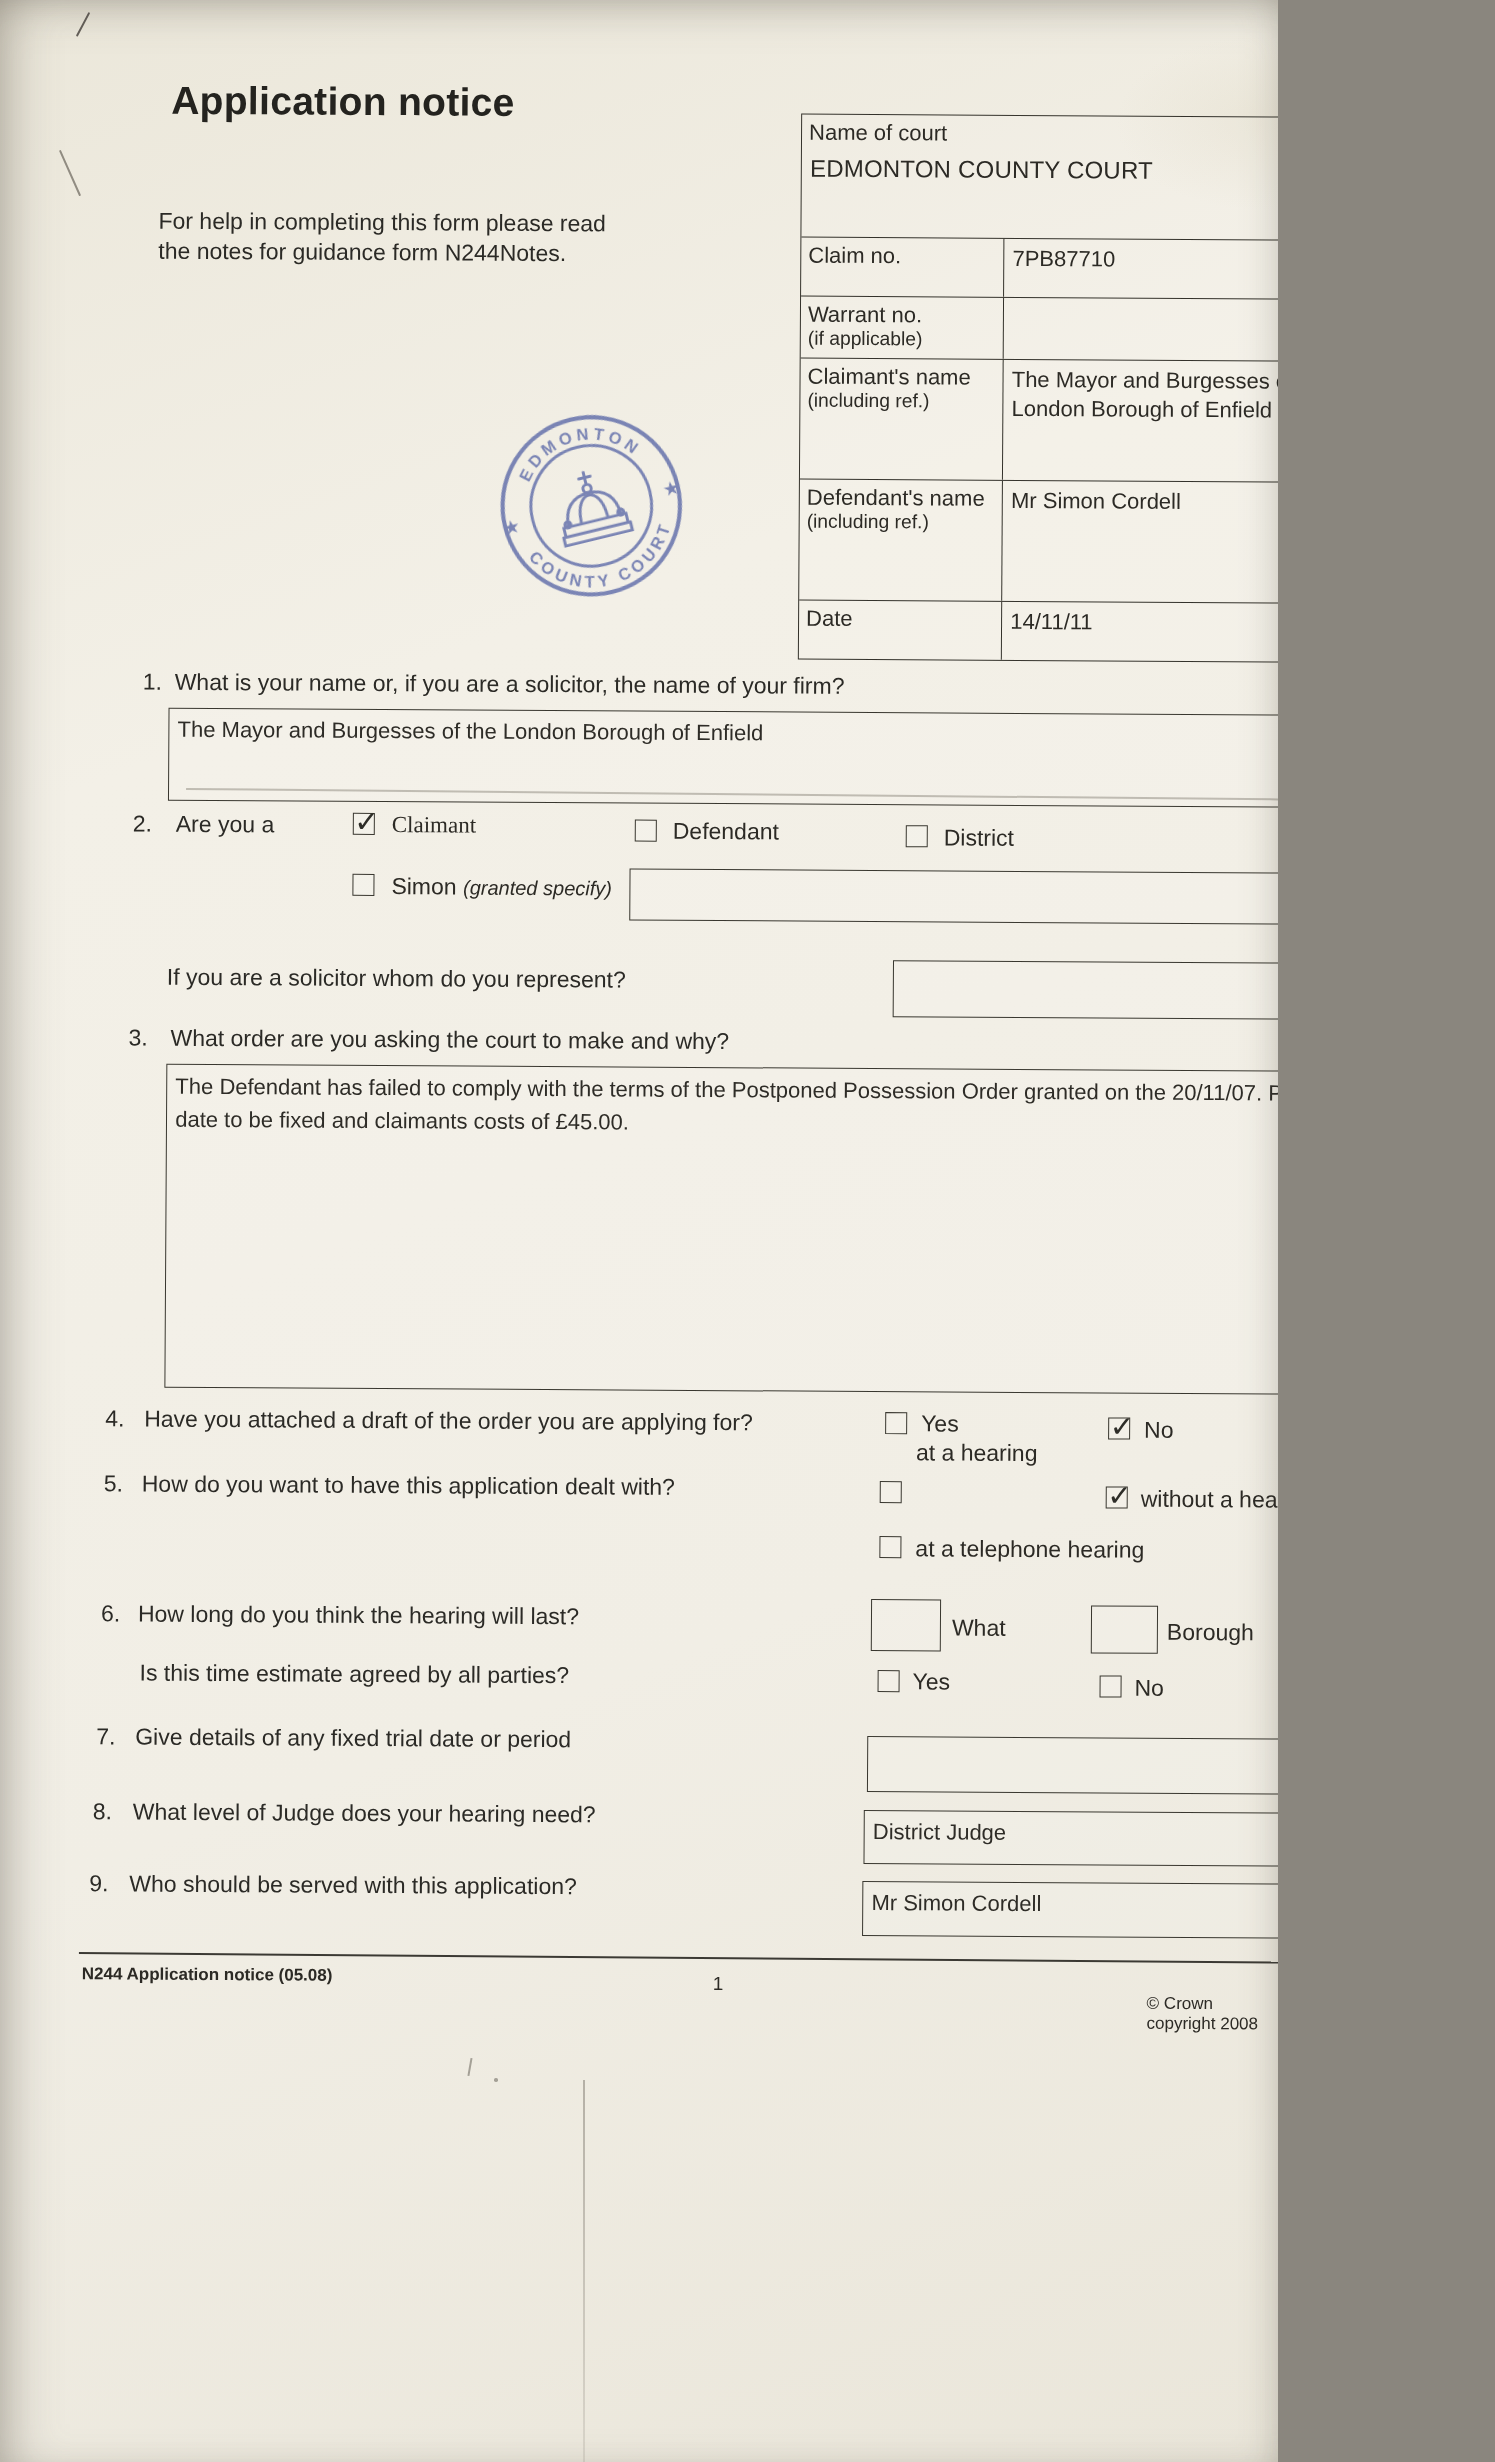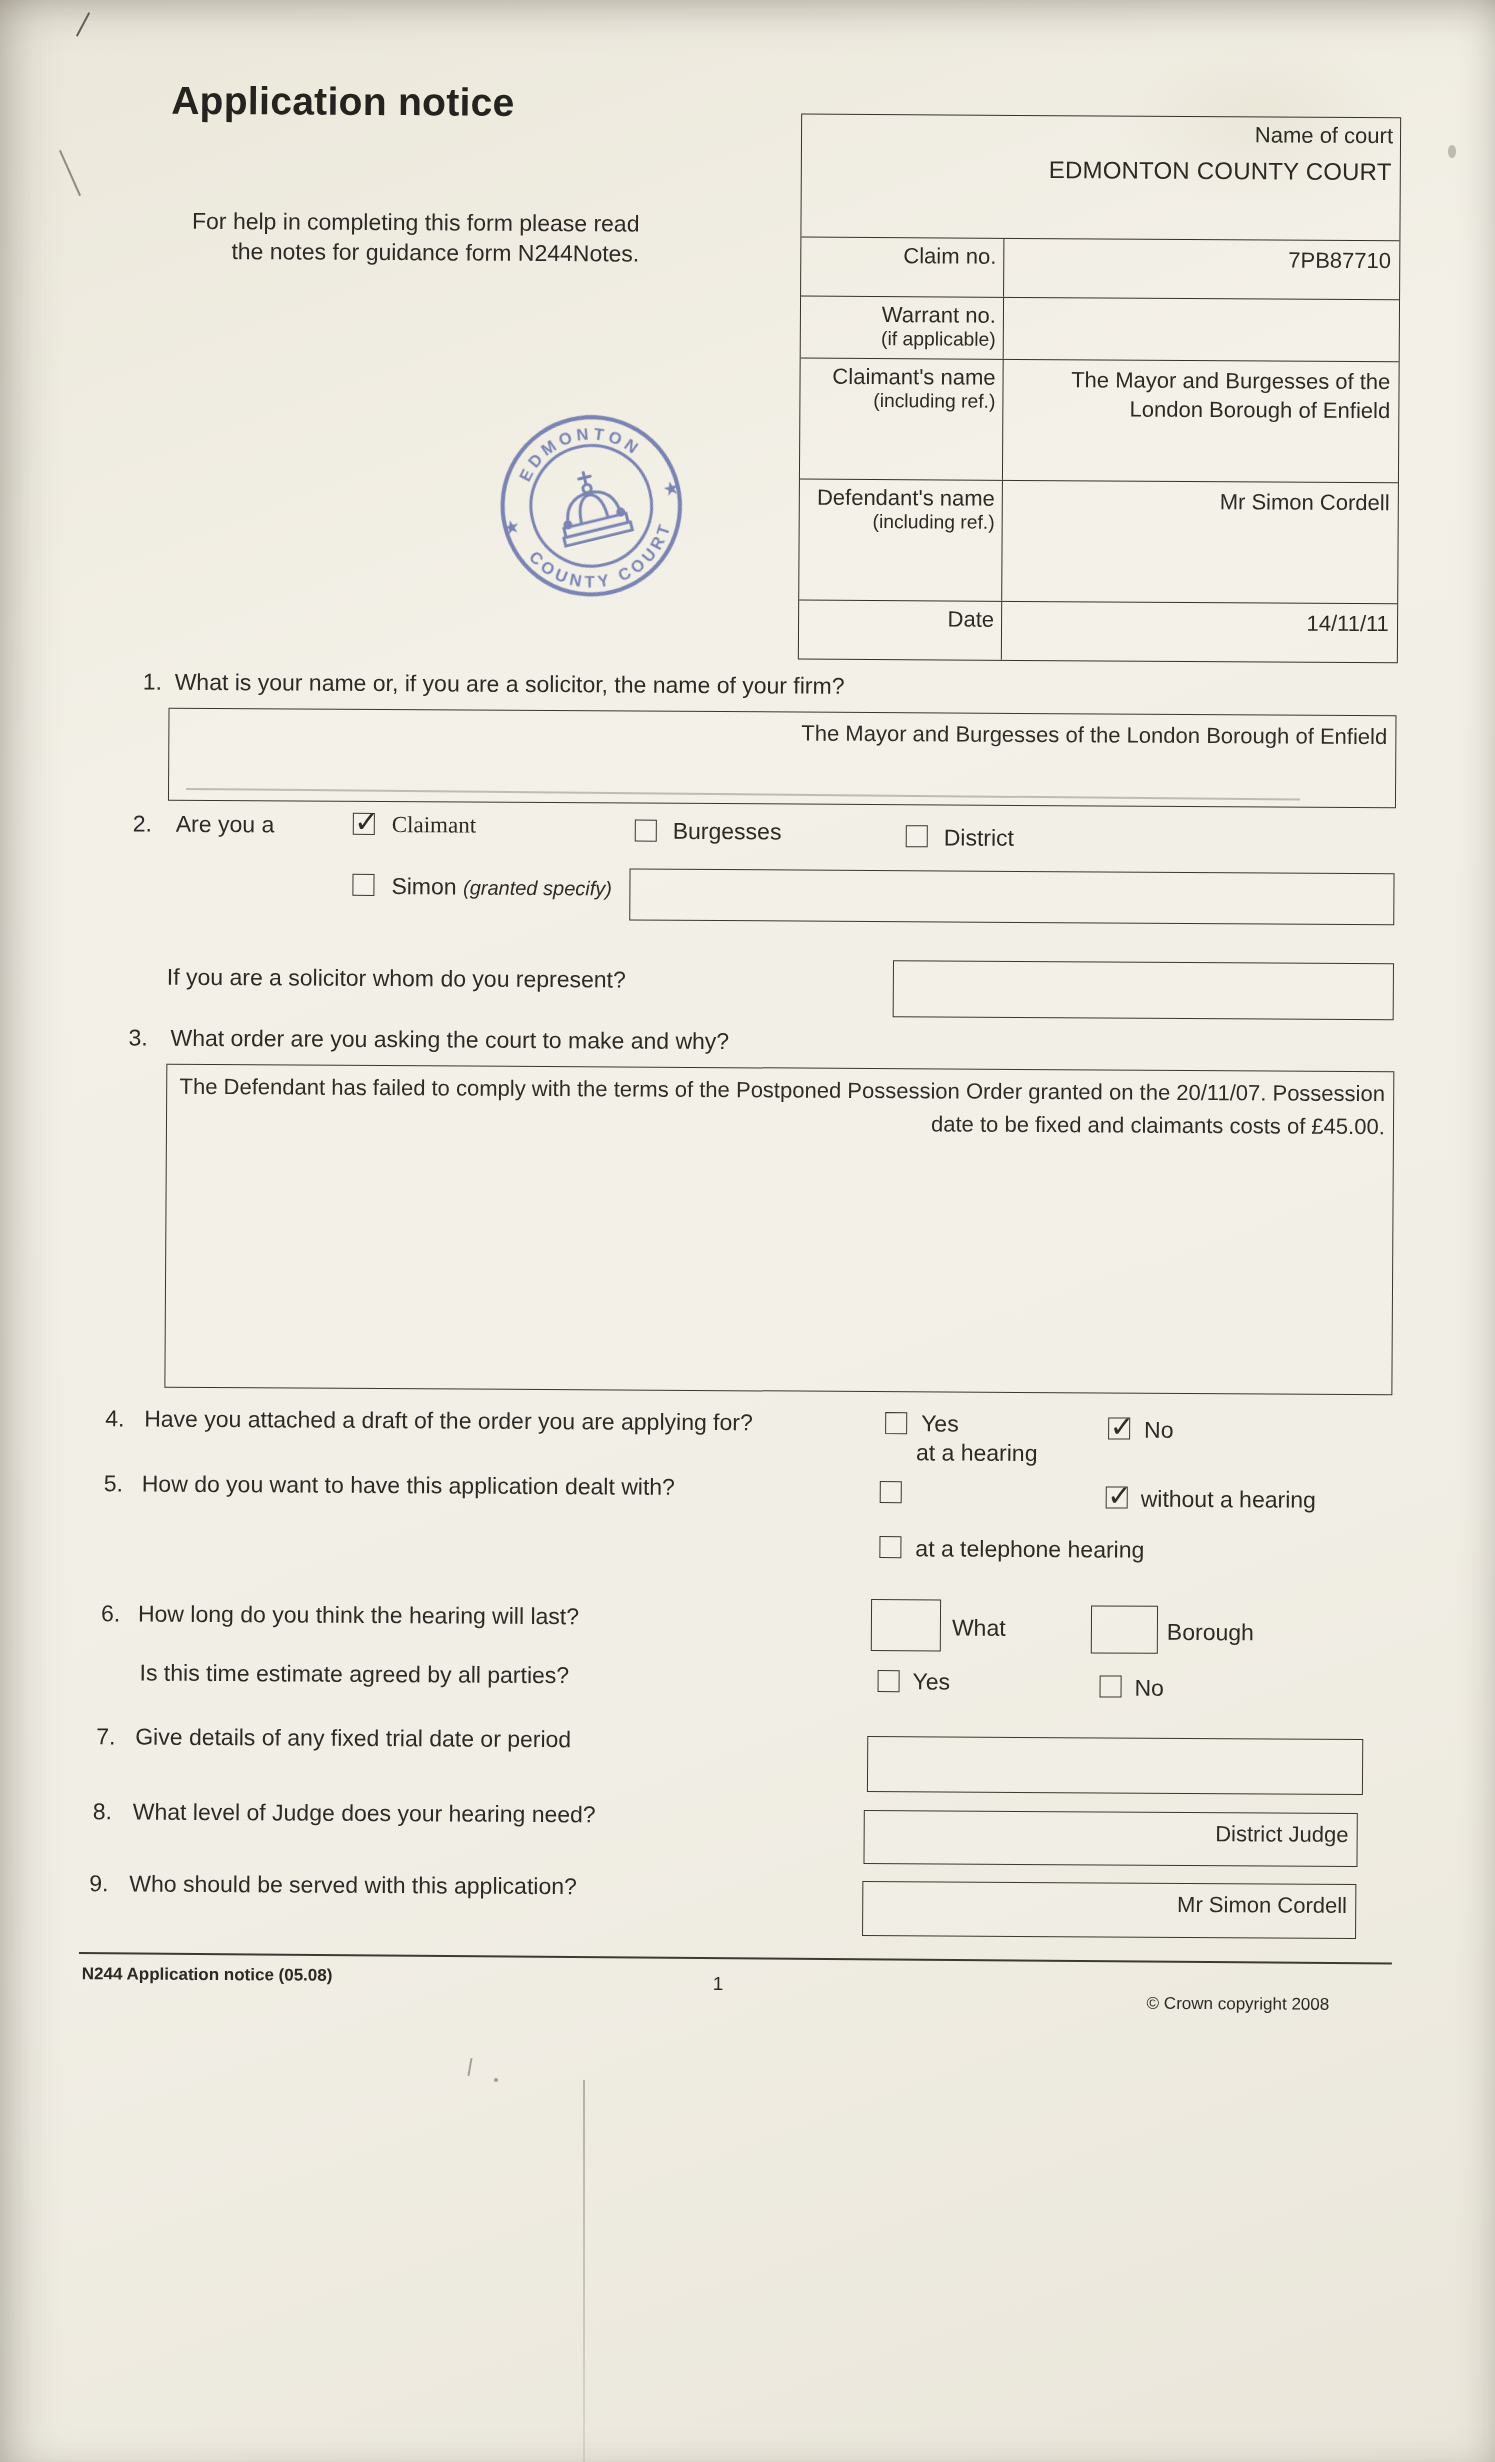--- a/index.html
+++ b/index.html
@@ -3,26 +3,25 @@
 <meta charset="utf-8">
 <style>
   *{box-sizing:border-box;}
   html,body{margin:0;padding:0;}
   body{
     width:1495px;height:2462px;
     font-family:"Liberation Sans","DejaVu Sans",sans-serif;
     color:#2c2a25;background:#8a867e;overflow:hidden;
   }
   #paper{
-    position:relative;width:1495px;height:2462px;overflow:hidden;
+    position:relative;width:1278px;height:2462px;overflow:hidden;
     background:linear-gradient(160deg,#ebe7da 0%,#f3f0e7 28%,#f1eee5 65%,#eae6da 100%);
     box-shadow:inset 32px 0 53px -26px rgba(95,88,76,.42),
                inset 0 26px 47px -23.5px rgba(95,88,76,.35),
                inset -20.5px 0 41px -23.5px rgba(95,88,76,.28);
-    text-align:right;
   }
   .abs{position:absolute;}
   .form-layer{position:absolute;inset:0;transform:rotate(.35deg);transform-origin:704px 469px;}
   .title{font-size:39px;font-weight:700;letter-spacing:0.3px;color:#24231f;}
   .help{font-size:23px;line-height:1.32;color:#2b2a26;}
   .qnum,.qtext{font-size:23px;color:#2b2a26;white-space:nowrap;}
   .box{border:1.8px solid #39372f;background:rgba(255,255,255,.10);}
   .answer{font-size:22px;padding:3.5px 8.2px;line-height:1.5;color:#2e2c27;}
   .cb{width:22px;height:22px;border:1.8px solid #39372f;background:rgba(255,255,255,.14);}
   .tick{position:absolute;left:0.6px;top:-8.8px;font-size:29px;font-weight:400;color:#2e2d28;}
@@ -155,21 +154,21 @@
     <span class="abs qtext" style="left:178px;top:814px;">Are you a</span>
 
     <span class="abs cb" style="left:355px;top:815px;">
       <span class="tick">✓</span>
     </span>
     <span class="abs cblabel" style="left:394px;top:814px;font-family:Liberation Serif, serif;">Claimant</span>
 
     <span class="abs cb" style="left:637px;top:820px;">
       <span class="tick"></span>
     </span>
-    <span class="abs cblabel" style="left:675px;top:818px;">Burgesses</span>
+    <span class="abs cblabel" style="left:675px;top:818px;">Defendant</span>
 
     <span class="abs cb" style="left:908px;top:824px;">
       <span class="tick"></span>
     </span>
     <span class="abs cblabel" style="left:946px;top:823px;">District</span>
 
     <span class="abs cb" style="left:355px;top:876px;">
       <span class="tick"></span>
     </span>
     <span class="abs cblabel" style="left:394px;top:875px;">

